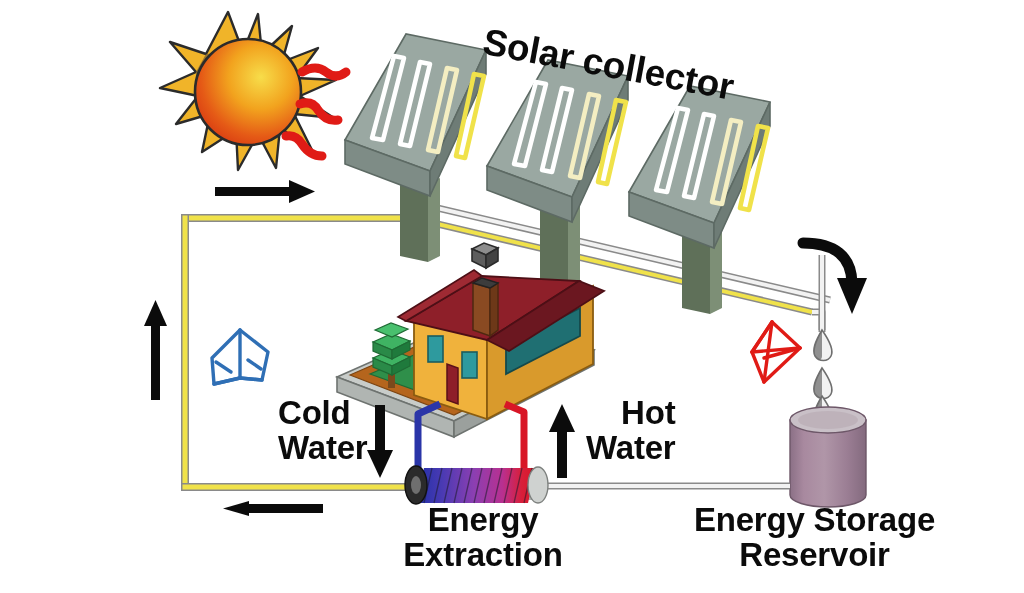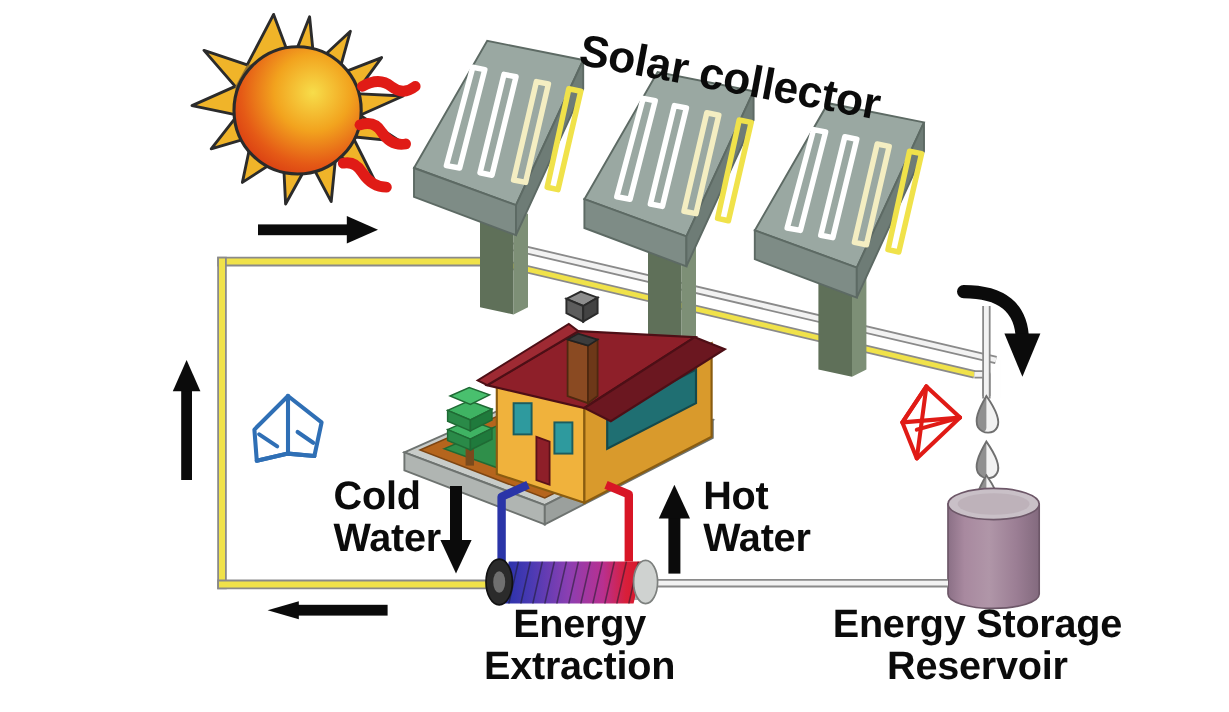--- a/index.html
+++ b/index.html
@@ -43,21 +43,21 @@
   }
   #label-cold-water {
     left: 278px;
     top: 396px;
     font-size: 33px;
   }
   #label-hot-water {
     left: 586px;
     top: 396px;
     font-size: 33px;
-    text-align: left;
+    text-align: right;
   }
   #label-energy-extraction {
     left: 396px;
     top: 503px;
     font-size: 33px;
     text-align: center;
     width: 174px;
   }
   #label-energy-storage {
     left: 688px;

